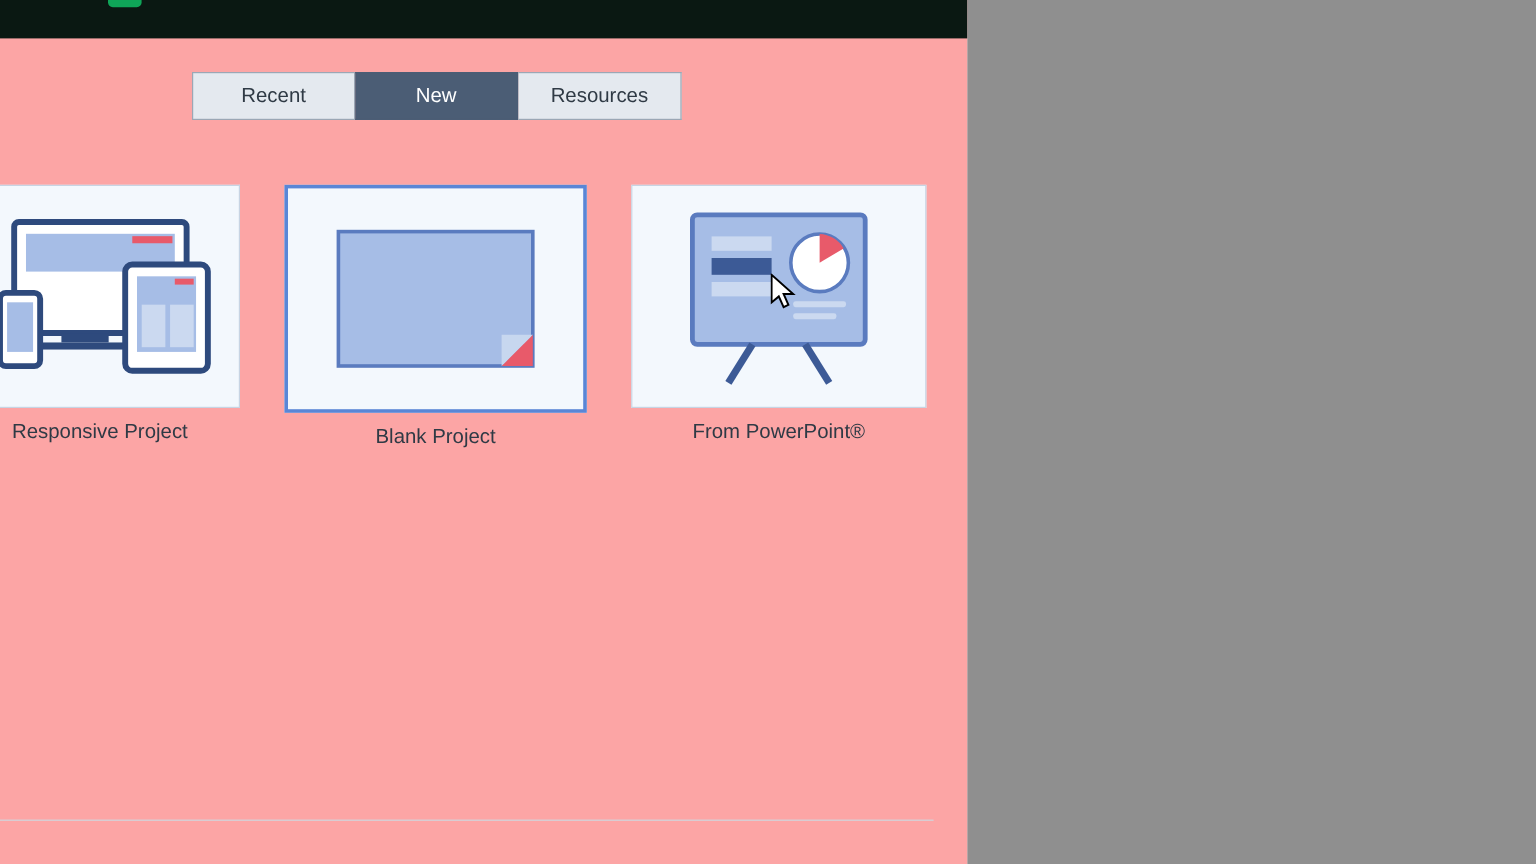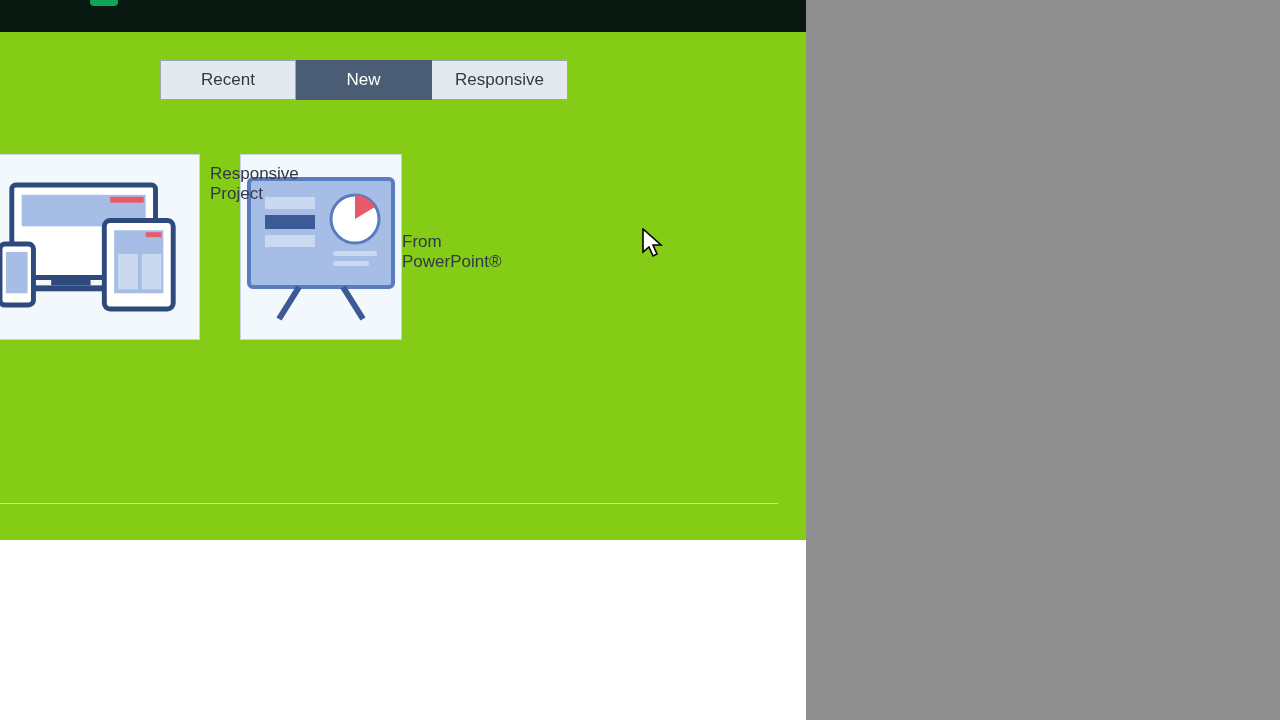--- a/index.html
+++ b/index.html
@@ -1,25 +1,26 @@
 <!DOCTYPE html>
 <html><head>
 <meta charset="utf-8">
 <style>
   * { box-sizing: border-box; margin: 0; padding: 0; }
   html, body { width: 1280px; height: 720px; overflow: hidden; font-family: "Segoe UI", Arial, sans-serif; }
   body { display: flex; }
 
   .left {
     width: 806px;
-    height: 540px;
-    background: #84cc16;
+    height: 720px;
+    background: #fca5a5;
     display: flex;
     flex-direction: column;
     position: relative;
+    text-align: center;
   }
   .right {
     width: 474px;
     height: 720px;
     background: #8f8f8f;
   }
 
   .header {
     height: 32px;
     background: #0a1812;
@@ -63,21 +64,21 @@
     grid-template-columns: 200px 246px 246px;
     column-gap: 40px;
     row-gap: 56px;
     margin-top: 54px;
     margin-left: 0;
     padding-left: 0;
   }
   
   .col0 { position: relative; }
 
-  .tile { display: flex; flex-direction: row; align-items: center; cursor: pointer; }
+  .tile { display: flex; flex-direction: column; align-items: center; cursor: pointer; }
   .card {
     width: 246px;
     height: 186px;
     background: #f3f8fd;
     border: 1px solid #c7d4e3;
     display: flex;
     align-items: center;
     justify-content: center;
   }
   .col0 .card {
@@ -123,21 +124,21 @@
 <body>
 
 <div class="left">
   <div class="header">
     <div class="brand-accent"></div>
   </div>
 
   <div class="tabs">
     <div class="tab">Recent</div>
     <div class="tab active">New</div>
-    <div class="tab">Responsive</div>
+    <div class="tab">Resources</div>
   </div>
 
   <div class="grid">
 
     <div class="tile col0">
       <div class="card">
         <svg width="190" height="150" viewBox="0 0 190 150">
 
           <rect x="12" y="12" width="146" height="94" rx="4" fill="#fff" stroke="#2e4a7d" stroke-width="5"></rect>
           <rect x="22" y="22" width="126" height="32" fill="#a6bde6"></rect>
@@ -153,20 +154,30 @@
           <rect x="144" y="82" width="20" height="36" fill="#cbd9f0"></rect>
 
           <rect x="0" y="72" width="34" height="62" rx="5" fill="#fff" stroke="#2e4a7d" stroke-width="5"></rect>
           <rect x="6" y="80" width="22" height="42" fill="#a6bde6"></rect>
         </svg>
       </div>
       <div class="label">Responsive Project</div>
     </div>
 
 
+    <div class="tile">
+      <div class="card selected">
+        <svg width="170" height="120" viewBox="0 0 170 120">
+          <rect x="4" y="4" width="162" height="112" fill="#a6bde6" stroke="#5a7bbf" stroke-width="3"></rect>
+          <polygon points="140,116 166,90 166,116" fill="#e85a6a"></polygon>
+          <polygon points="140,116 166,90 140,90" fill="#c7d7ef"></polygon>
+        </svg>
+      </div>
+      <div class="label">Blank Project</div>
+    </div>
 
 
 
     <div class="tile">
       <div class="card">
         <svg width="160" height="160" viewBox="0 0 160 160">
           <rect x="8" y="12" width="144" height="108" rx="4" fill="#a6bde6" stroke="#5a7bbf" stroke-width="4"></rect>
 
           <rect x="24" y="30" width="50" height="12" fill="#cbd9f0"></rect>
           <rect x="24" y="48" width="50" height="14" fill="#3c5a96"></rect>

